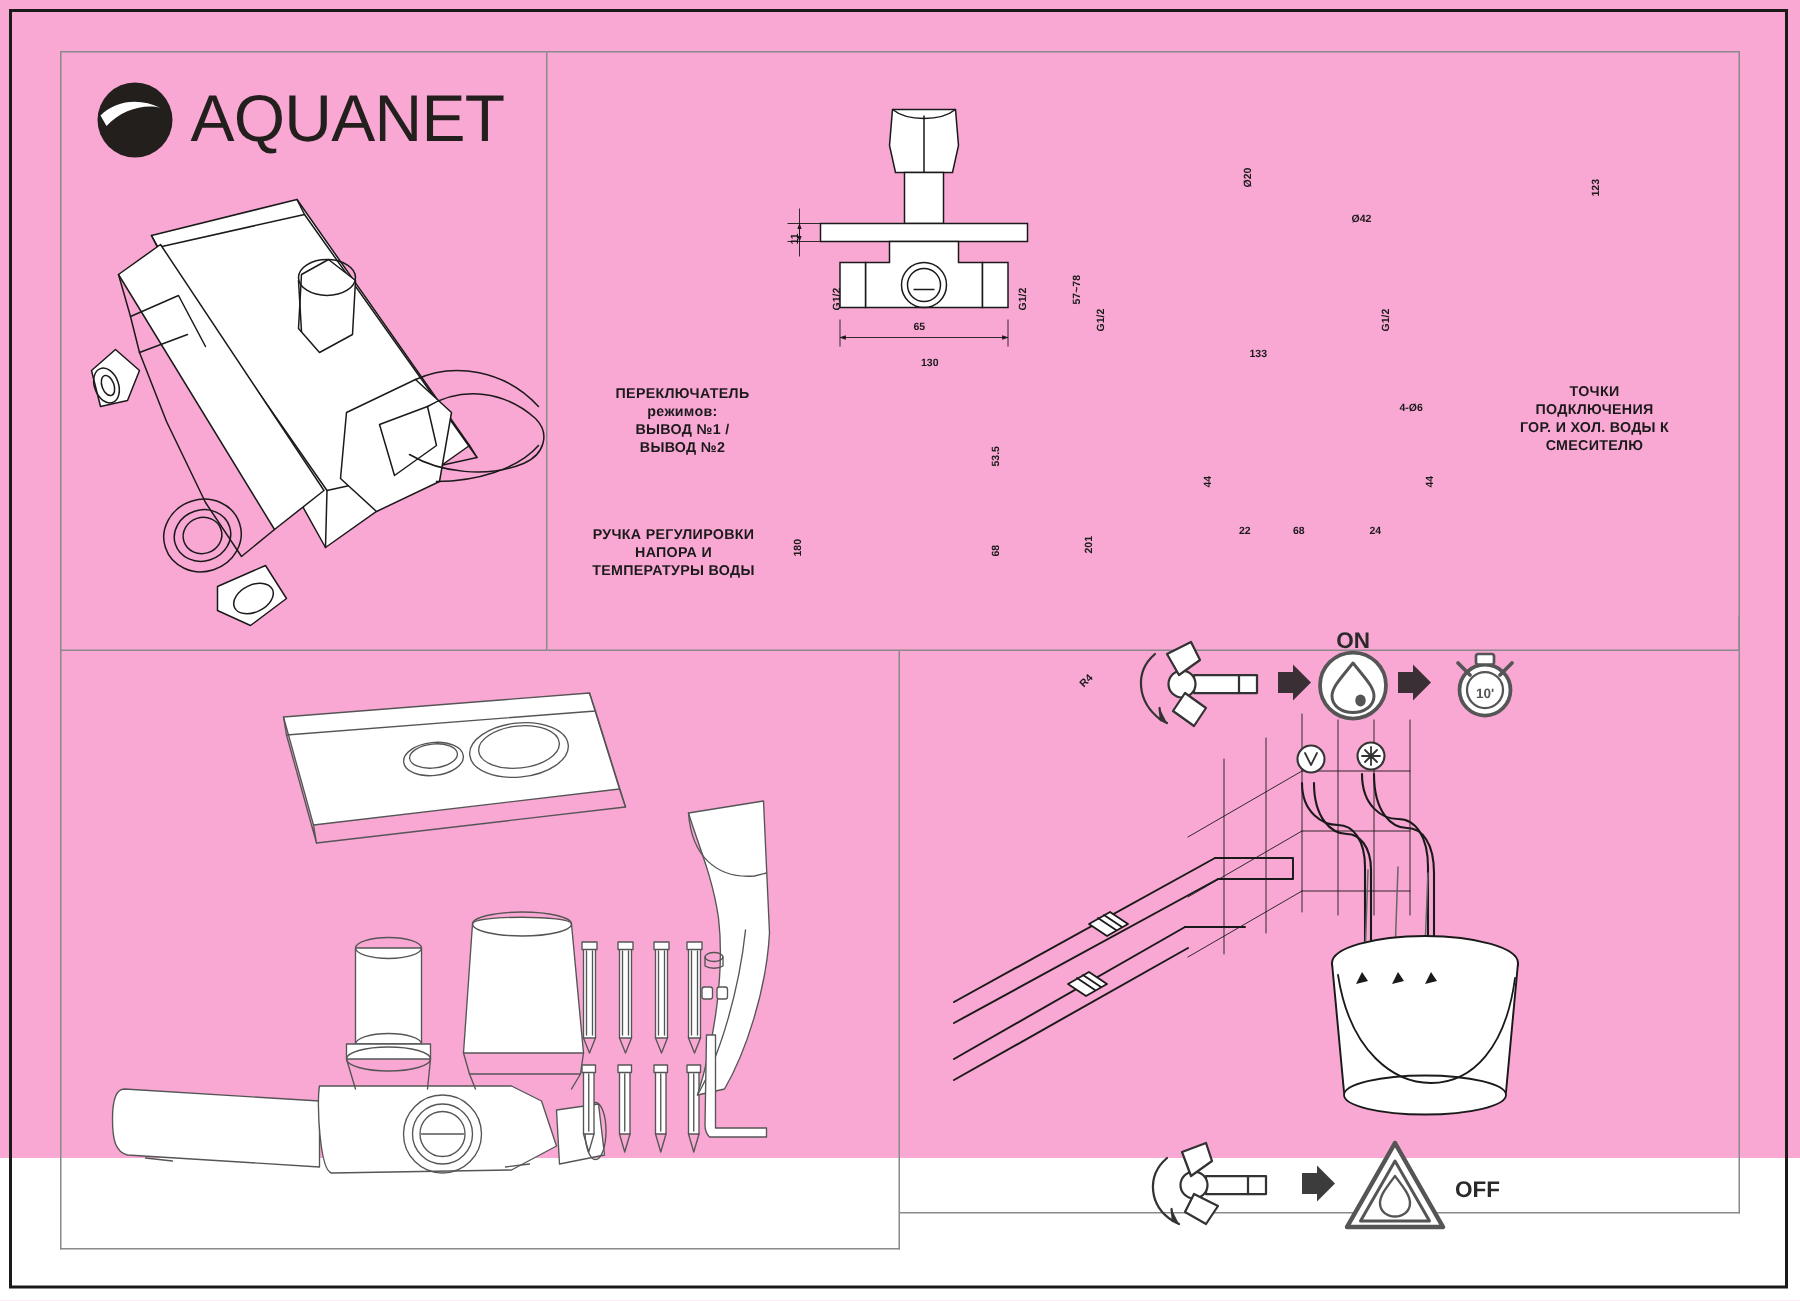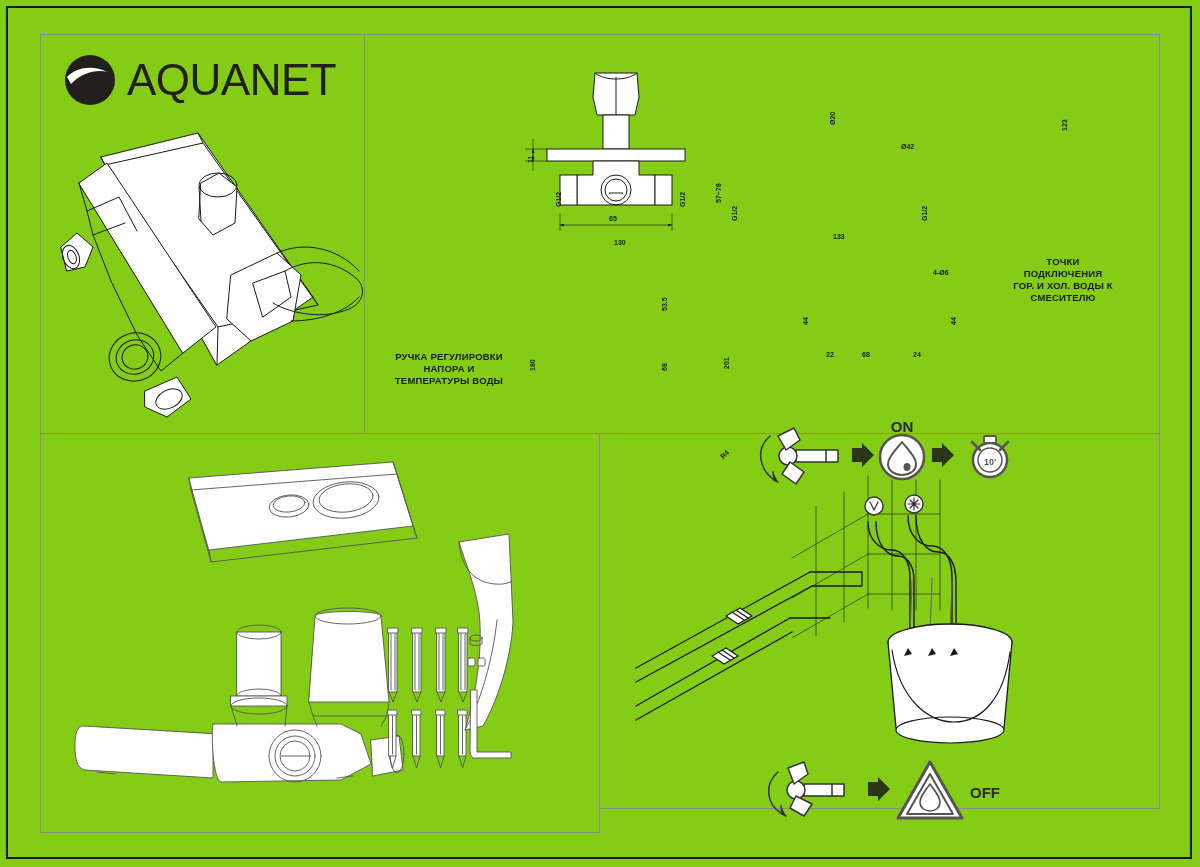--- a/index.html
+++ b/index.html
@@ -1,17 +1,17 @@
 <!DOCTYPE html>
 <html><head>
 <meta charset="utf-8">
 <style>
   html,body{margin:0;padding:0;background:#ffffff;}
   body{width:1200px;height:867px;font-family:"Liberation Sans",sans-serif;color:#1a1a1a;}
-  .sheet{position:absolute;left:0;top:0;width:1200px;height:867px;background:#84cc16;}
+  .sheet{position:absolute;left:0;top:0;width:1200px;height:772px;background:#f9a8d4;}
   .outer-frame{position:absolute;left:6px;top:6px;width:1186px;height:853px;border:2px solid #1a1a1a;box-sizing:border-box;}
   .panel{position:absolute;box-sizing:border-box;border:1px solid #8a8a8a;}
   #panel-logo{left:40px;top:34px;width:325px;height:400px;}
   #panel-dims{left:365px;top:34px;width:795px;height:400px;border-left:none;}
   #panel-parts{left:40px;top:434px;width:560px;height:399px;border-top:none;}
   #panel-steps{left:600px;top:410px;width:560px;height:399px;border-top:none;border-left:none;}
   .logo-wrap{position:absolute;left:22px;top:18px;display:flex;align-items:center;gap:10px;}
   .logo-mark{width:54px;height:54px;position:relative;}
   .logo-text{font-size:44px;font-weight:400;letter-spacing:-0.5px;color:#231f1c;font-family:"Liberation Sans",sans-serif;}
   .svgbox{position:absolute;left:0;top:0;overflow:visible;}
@@ -81,20 +81,26 @@
         <path d="M244 236 C 268 222, 296 226, 316 244 C 326 254, 322 268, 308 274 C 284 284, 252 280, 232 268"></path>
         <path d="M236 218 C 262 206, 296 212, 318 236"></path>
         <path d="M250 286 C 276 286, 304 278, 318 262"></path>
       </g>
     </svg>
   </div>
 
   <div class="panel" id="panel-dims">
 
     
+    <div class="lbl" style="left:20px;top:222px;width:140px;">
+      <div>ПЕРЕКЛЮЧАТЕЛЬ</div>
+      <div>режимов:</div>
+      <div>ВЫВОД №1 /</div>
+      <div>ВЫВОД №2</div>
+    </div>
 
     <div class="lbl" style="left:8px;top:316px;width:152px;">
       <div>РУЧКА РЕГУЛИРОВКИ</div>
       <div>НАПОРА И</div>
       <div>ТЕМПЕРАТУРЫ ВОДЫ</div>
     </div>
 
     <div class="lbl" style="left:618px;top:221px;width:160px;">
       <div>ТОЧКИ</div>
       <div>ПОДКЛЮЧЕНИЯ</div>

